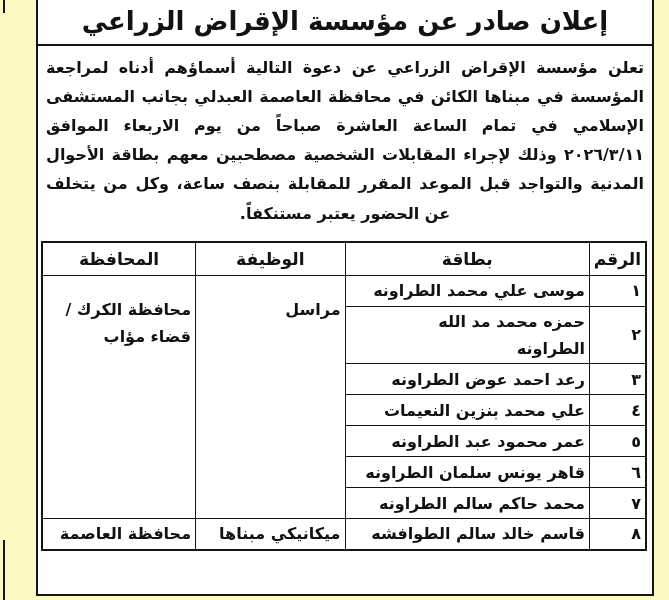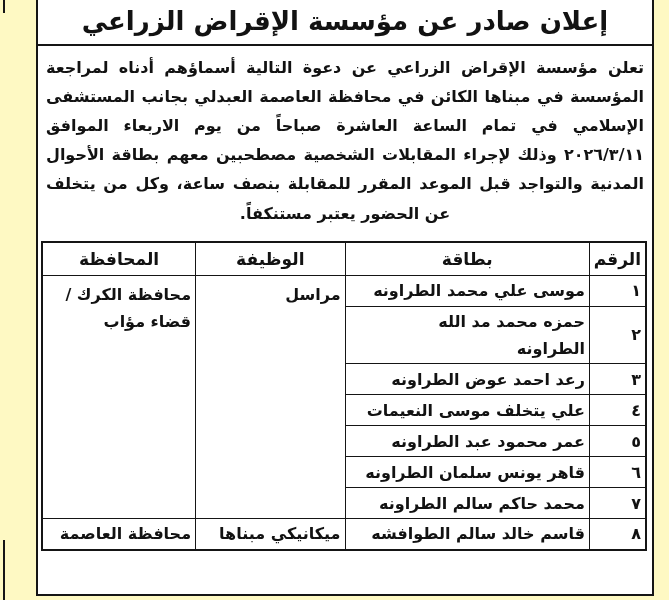--- a/index.html
+++ b/index.html
@@ -55,21 +55,21 @@
     padding:1px 4px;
     font-size:16px;
     overflow:hidden;
     margin-top:35px;
   }
   .candidates th{height:30px;font-size:17px;}
   .candidates tr.r{height:31px;}
   .candidates tr.r.double{height:57px;}
   .candidates td.merged{
     vertical-align:top;
-    padding-top:5px;
+    padding-top:20px;
     line-height:1.75;
   }
   .wrap-narrow{display:inline-block;max-width:165px;line-height:1.7;}
   .footer{
     margin-top:11px;
     padding:0 0 0 6px;
     text-align:left;
     font-size:21px;
     font-weight:bold;
   }
@@ -117,21 +117,21 @@
           <td>
             <span class="wrap-narrow">حمزه محمد مد الله الطراونه</span>
           </td>
         </tr>
         <tr class="r">
           <td>٣</td>
           <td>رعد احمد عوض الطراونه</td>
         </tr>
         <tr class="r">
           <td>٤</td>
-          <td>علي يتخلف موسى النعيمات</td>
+          <td>علي محمد بنزين النعيمات</td>
         </tr>
         <tr class="r">
           <td>٥</td>
           <td>عمر محمود عبد الطراونه</td>
         </tr>
         <tr class="r">
           <td>٦</td>
           <td>قاهر يونس سلمان الطراونه</td>
         </tr>
         <tr class="r">

